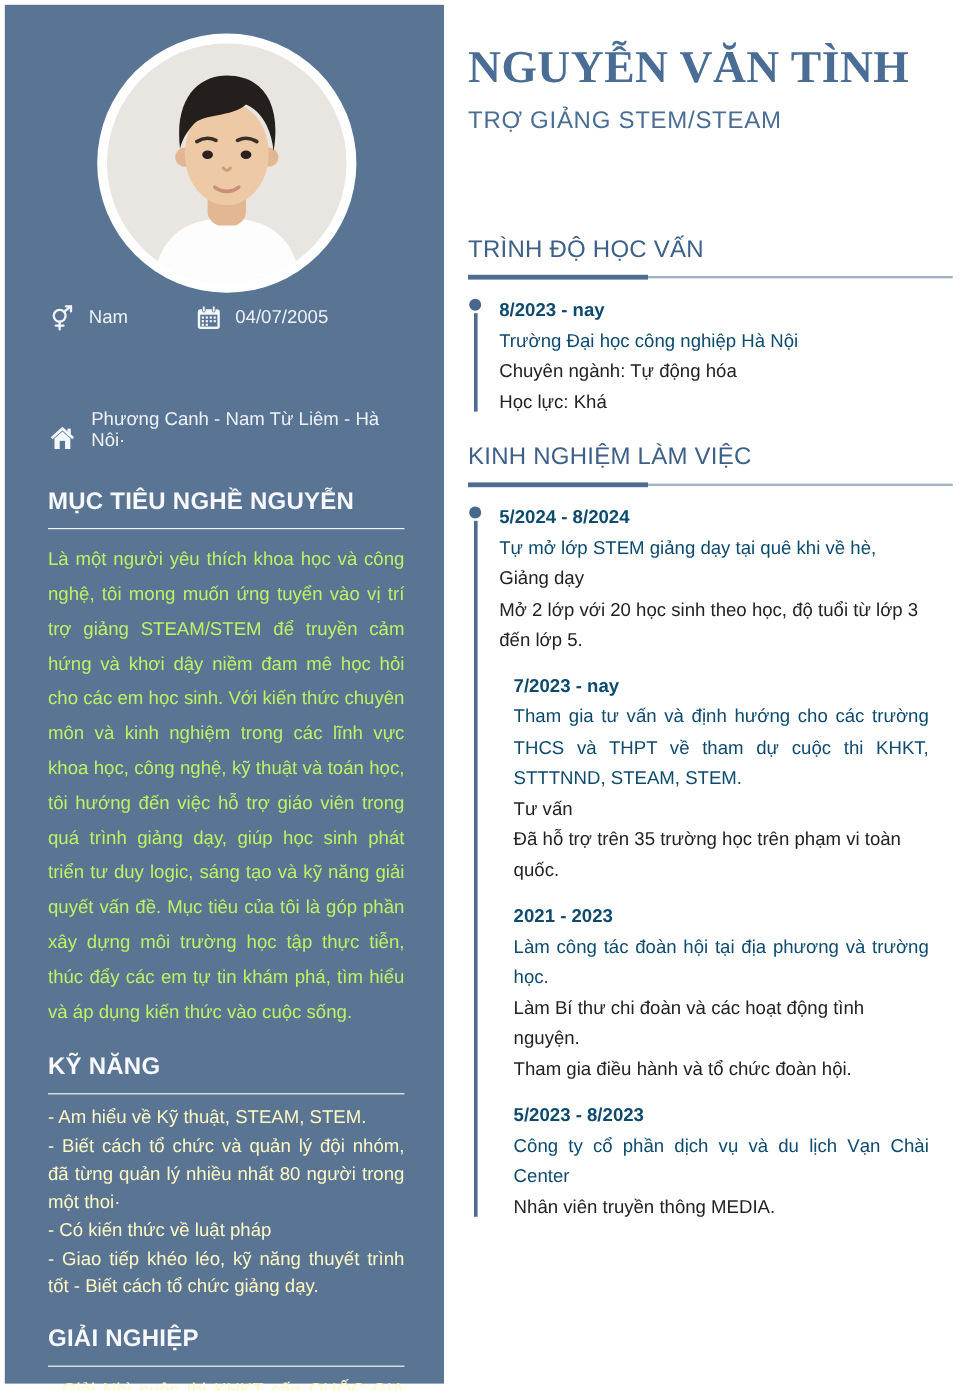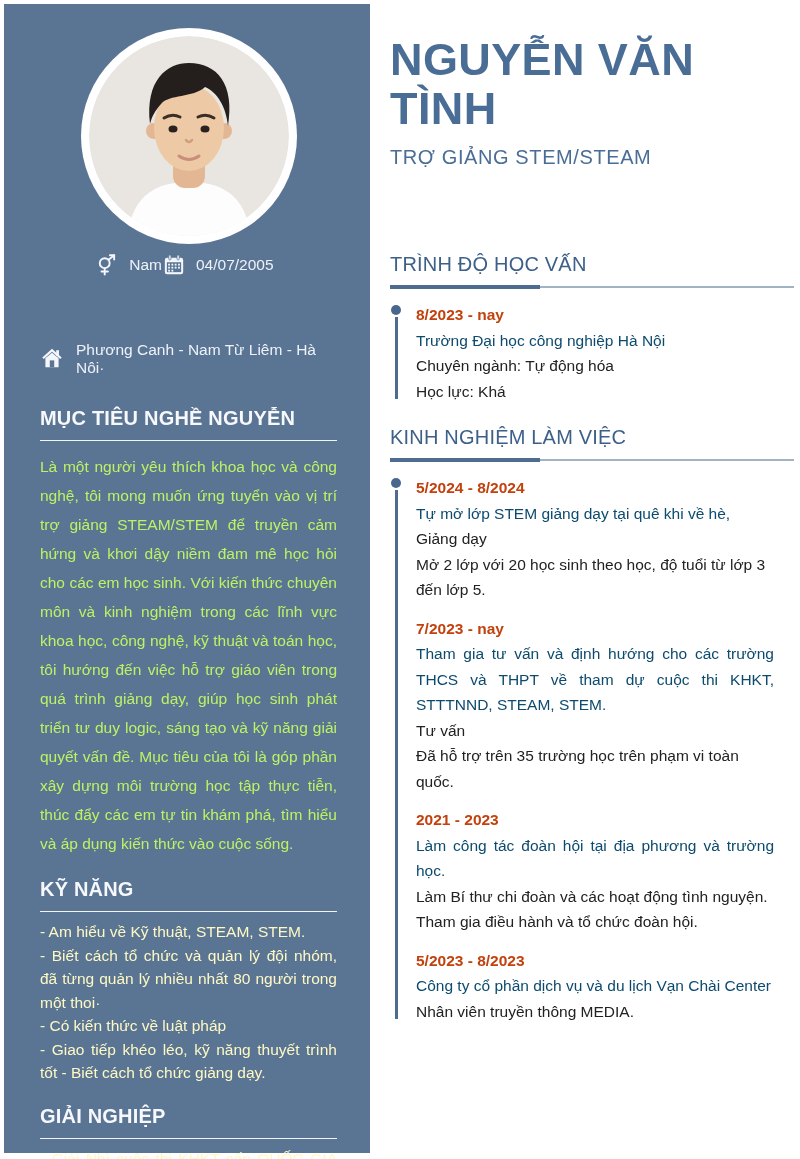--- a/index.html
+++ b/index.html
@@ -16,61 +16,61 @@
     background:#5a7494; color:#eef2f7; box-sizing:border-box;
     padding:0 33px 0 36px; font-size:15.5px;
   }
   .avatar {
     width:216px; height:216px; margin:24px auto 0; border-radius:50%;
     background:#ffffff; display:flex; align-items:center; justify-content:center;
   }
   .avatar svg { width:200px; height:200px; border-radius:50%; display:block; }
 
   .inforow { display:flex; align-items:center; margin-top:9px; }
-  .info-item { display:flex; align-items:center; gap:10px;justify-content:flex-end; }
+  .info-item { display:flex; align-items:center; gap:10px; }
   .info-item.first { width:122px; }
   .icon { width:24px; height:24px; flex:0 0 auto; display:inline-flex; align-items:center; justify-content:center; }
   .icon svg { width:22px; height:22px; display:block; }
 
-  .addr { display:flex; align-items:center; gap:12px; margin-top:64px; }
+  .addr { display:flex; align-items:flex-end; gap:12px; margin-top:64px; }
   .addr .icon { margin-top:-2px; }
 
   .side-h2 { font-size:20px; font-weight:700; margin:30px 0 0; letter-spacing:.2px; color:#f6f8fb; }
   .side-h2.tight { margin-top:20px; }
   .wrule { height:1px; background:rgba(255,255,255,.92); margin-top:10px; }
 
   .objective { margin:11px 0 0; text-align:justify; line-height:29px; color:#bef264; }
   .side-list { margin-top:8px; line-height:23.5px; text-align:justify; color:#fef9c3; }
 
   
   .main {
     position:absolute; left:370px; top:0; right:0; bottom:0;
     box-sizing:border-box; padding:0 6px 0 20px; font-size:15.5px; color:#212121;
     background:#ffffff;
   }
-  .name { margin:36px 0 0; font-size:45px; font-weight:700; color:#4a6d96; letter-spacing:.4px; line-height:1.08; }
+  .name { margin:36px 0 0; font-size:38px; font-weight:700; color:#4a6d96; letter-spacing:.4px; line-height:1.08;font-family:Liberation Serif, serif; }
   .subtitle { margin-top:13px; font-size:20px; color:#4a6d96; letter-spacing:.6px; }
 
   .m-h2 { font-size:20px; font-weight:400; color:#3d6089; margin:84px 0 0; letter-spacing:.2px; }
   .m-h2.exp { margin-top:22px; }
 
   .rule { position:relative; height:4px; margin-top:9px; }
   .rule .thin { position:absolute; left:0; right:0; top:1px; height:2px; background:#a3b3c6; }
   .rule .thick { position:absolute; left:0; top:0; width:150px; height:4px; background:#4d6c90; }
 
   .timeline { position:relative; margin-top:13px; padding-left:26px; padding-right:20px; }
   .timeline::before {
     content:""; position:absolute; left:1px; top:3px; width:10px; height:10px;
     border-radius:50%; background:#49678c;
   }
   .timeline::after {
     content:""; position:absolute; left:4.5px; top:15px; bottom:5px; width:3px; background:#4d6c90;
   }
-  .entry + .entry { margin-top:13px; }
-  .period { font-weight:700; color:#c2410c; line-height:25.5px; }
+  .entry + .entry { margin-top:13px;margin-left:12px; }
+  .period { font-weight:700; color:#0c4a6e; line-height:25.5px; }
   .org { font-weight:400; color:#0c4a6e; line-height:25.5px; text-align:justify; }
   .t-line { line-height:25.5px; color:#222222; }
 </style>
 </head>
 <body>
 
 <div class="page">
 
   <aside class="sidebar">
 

